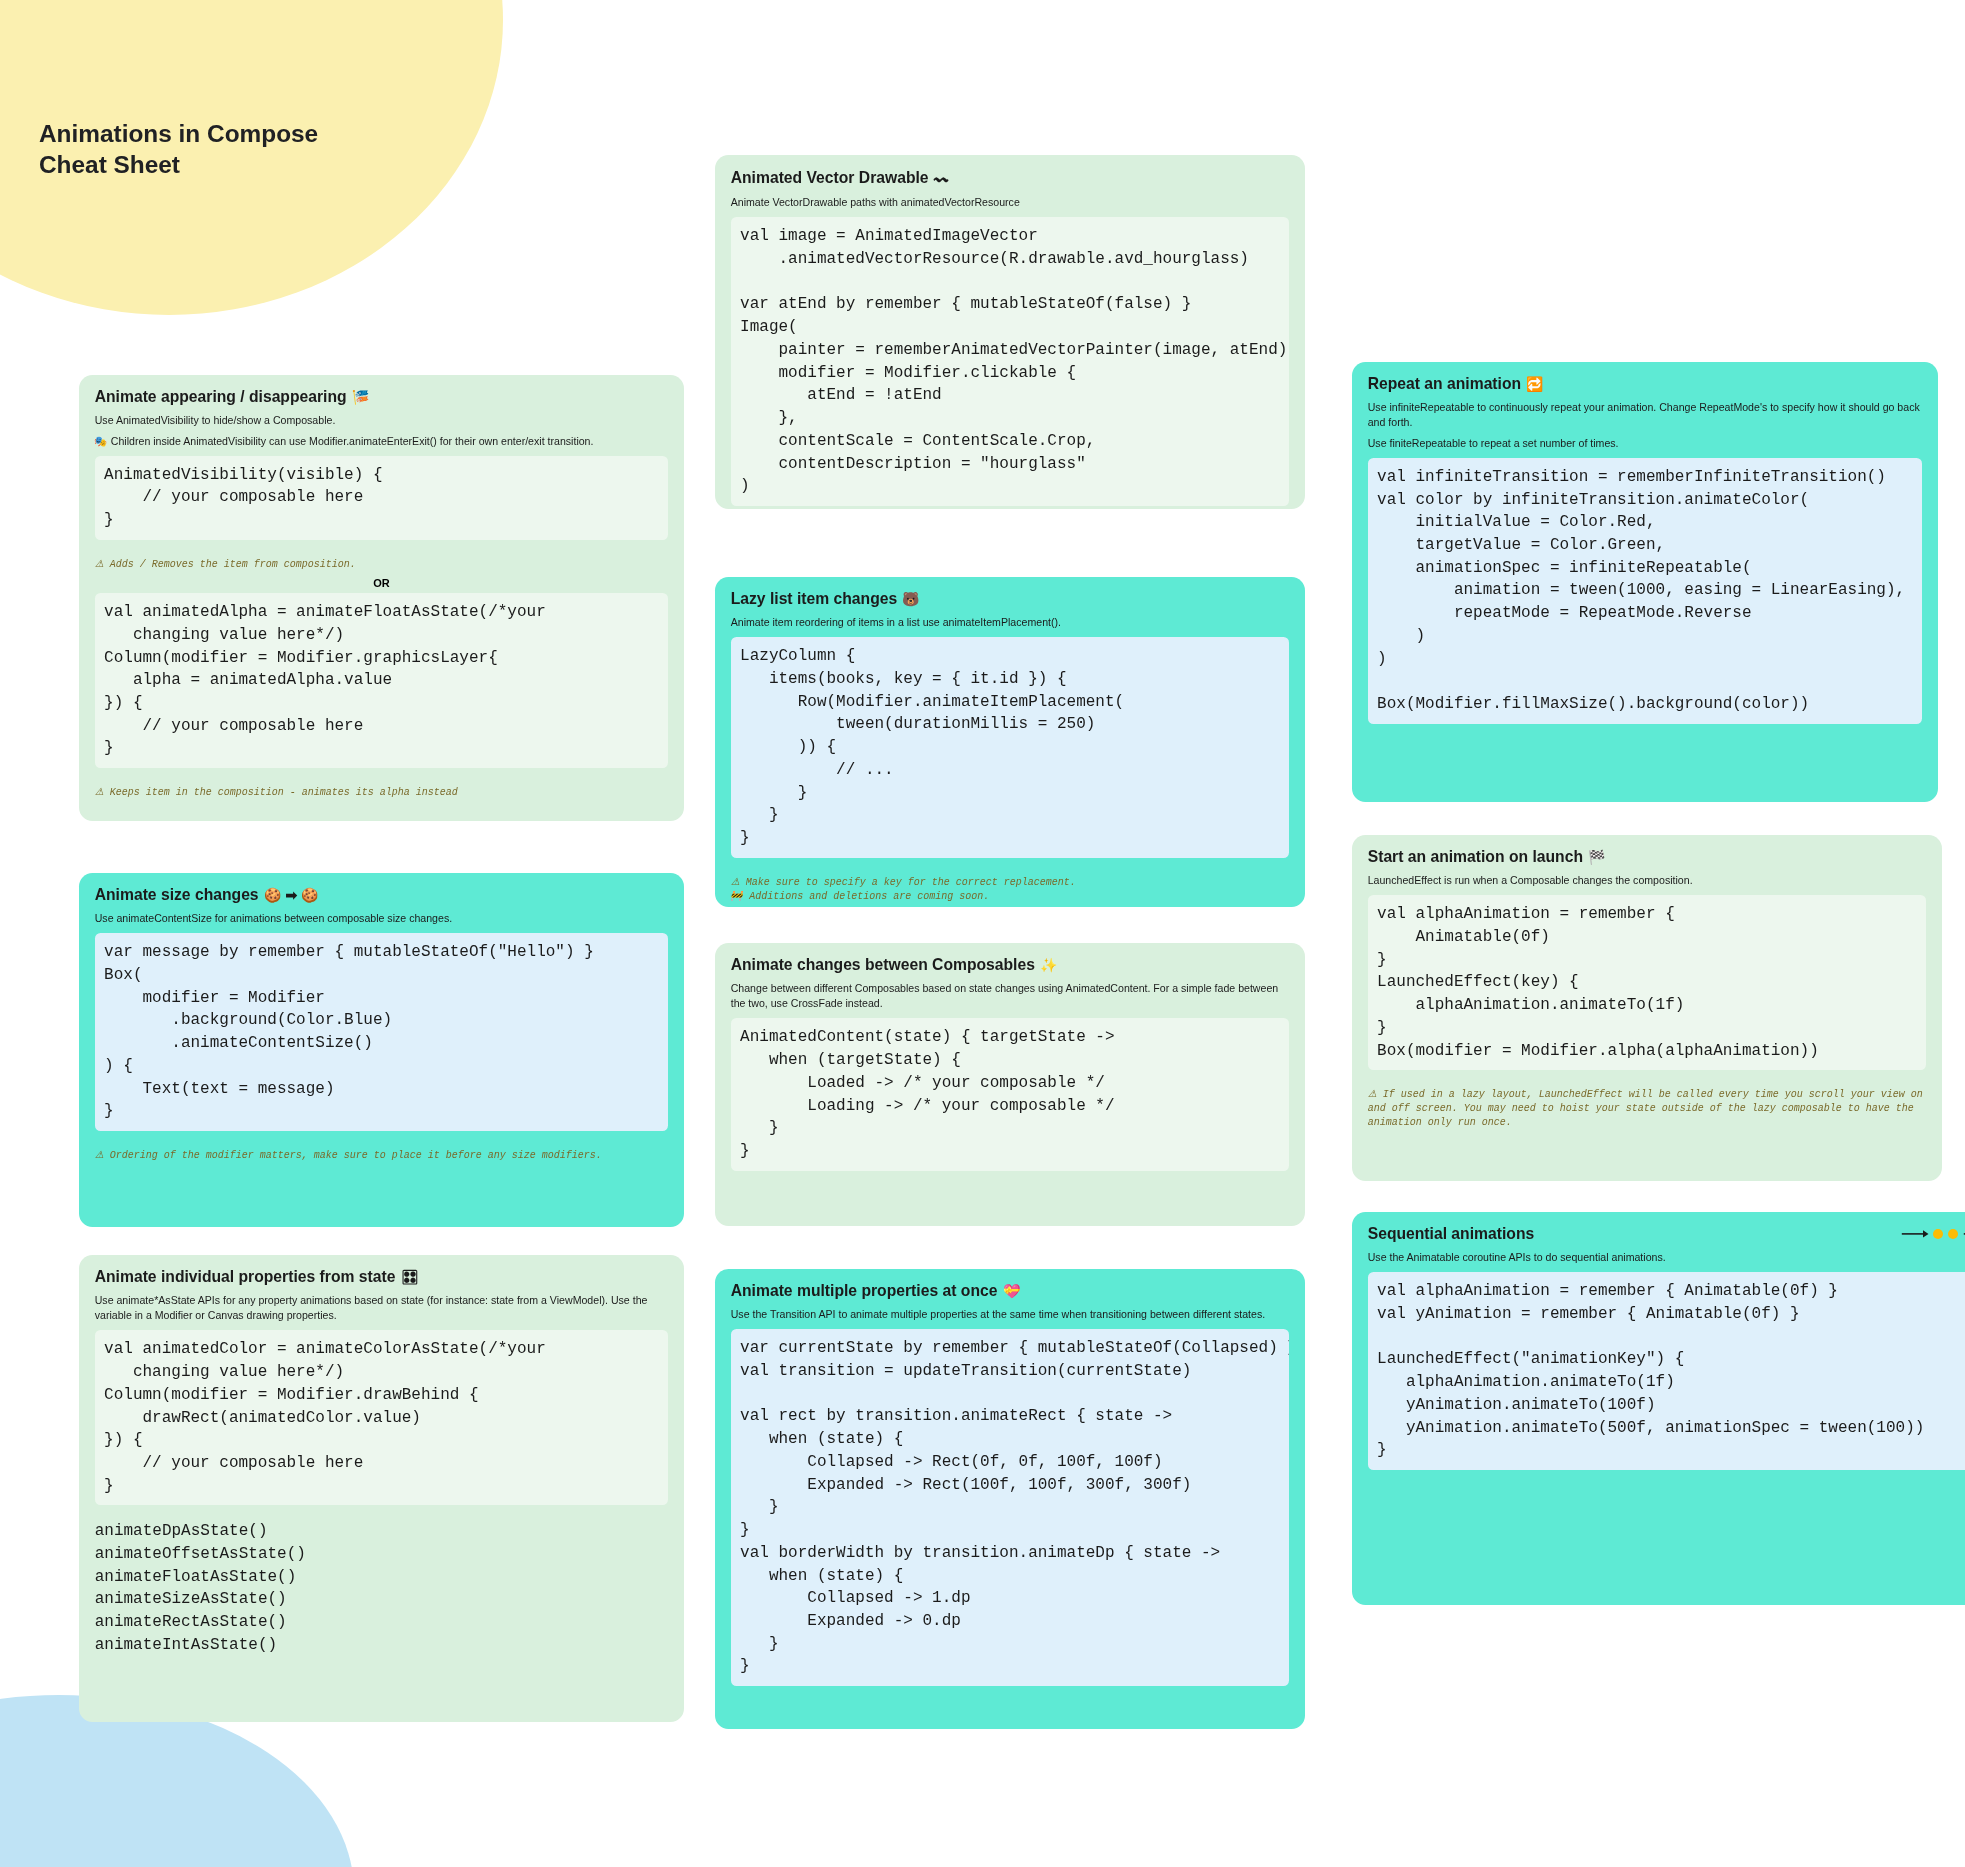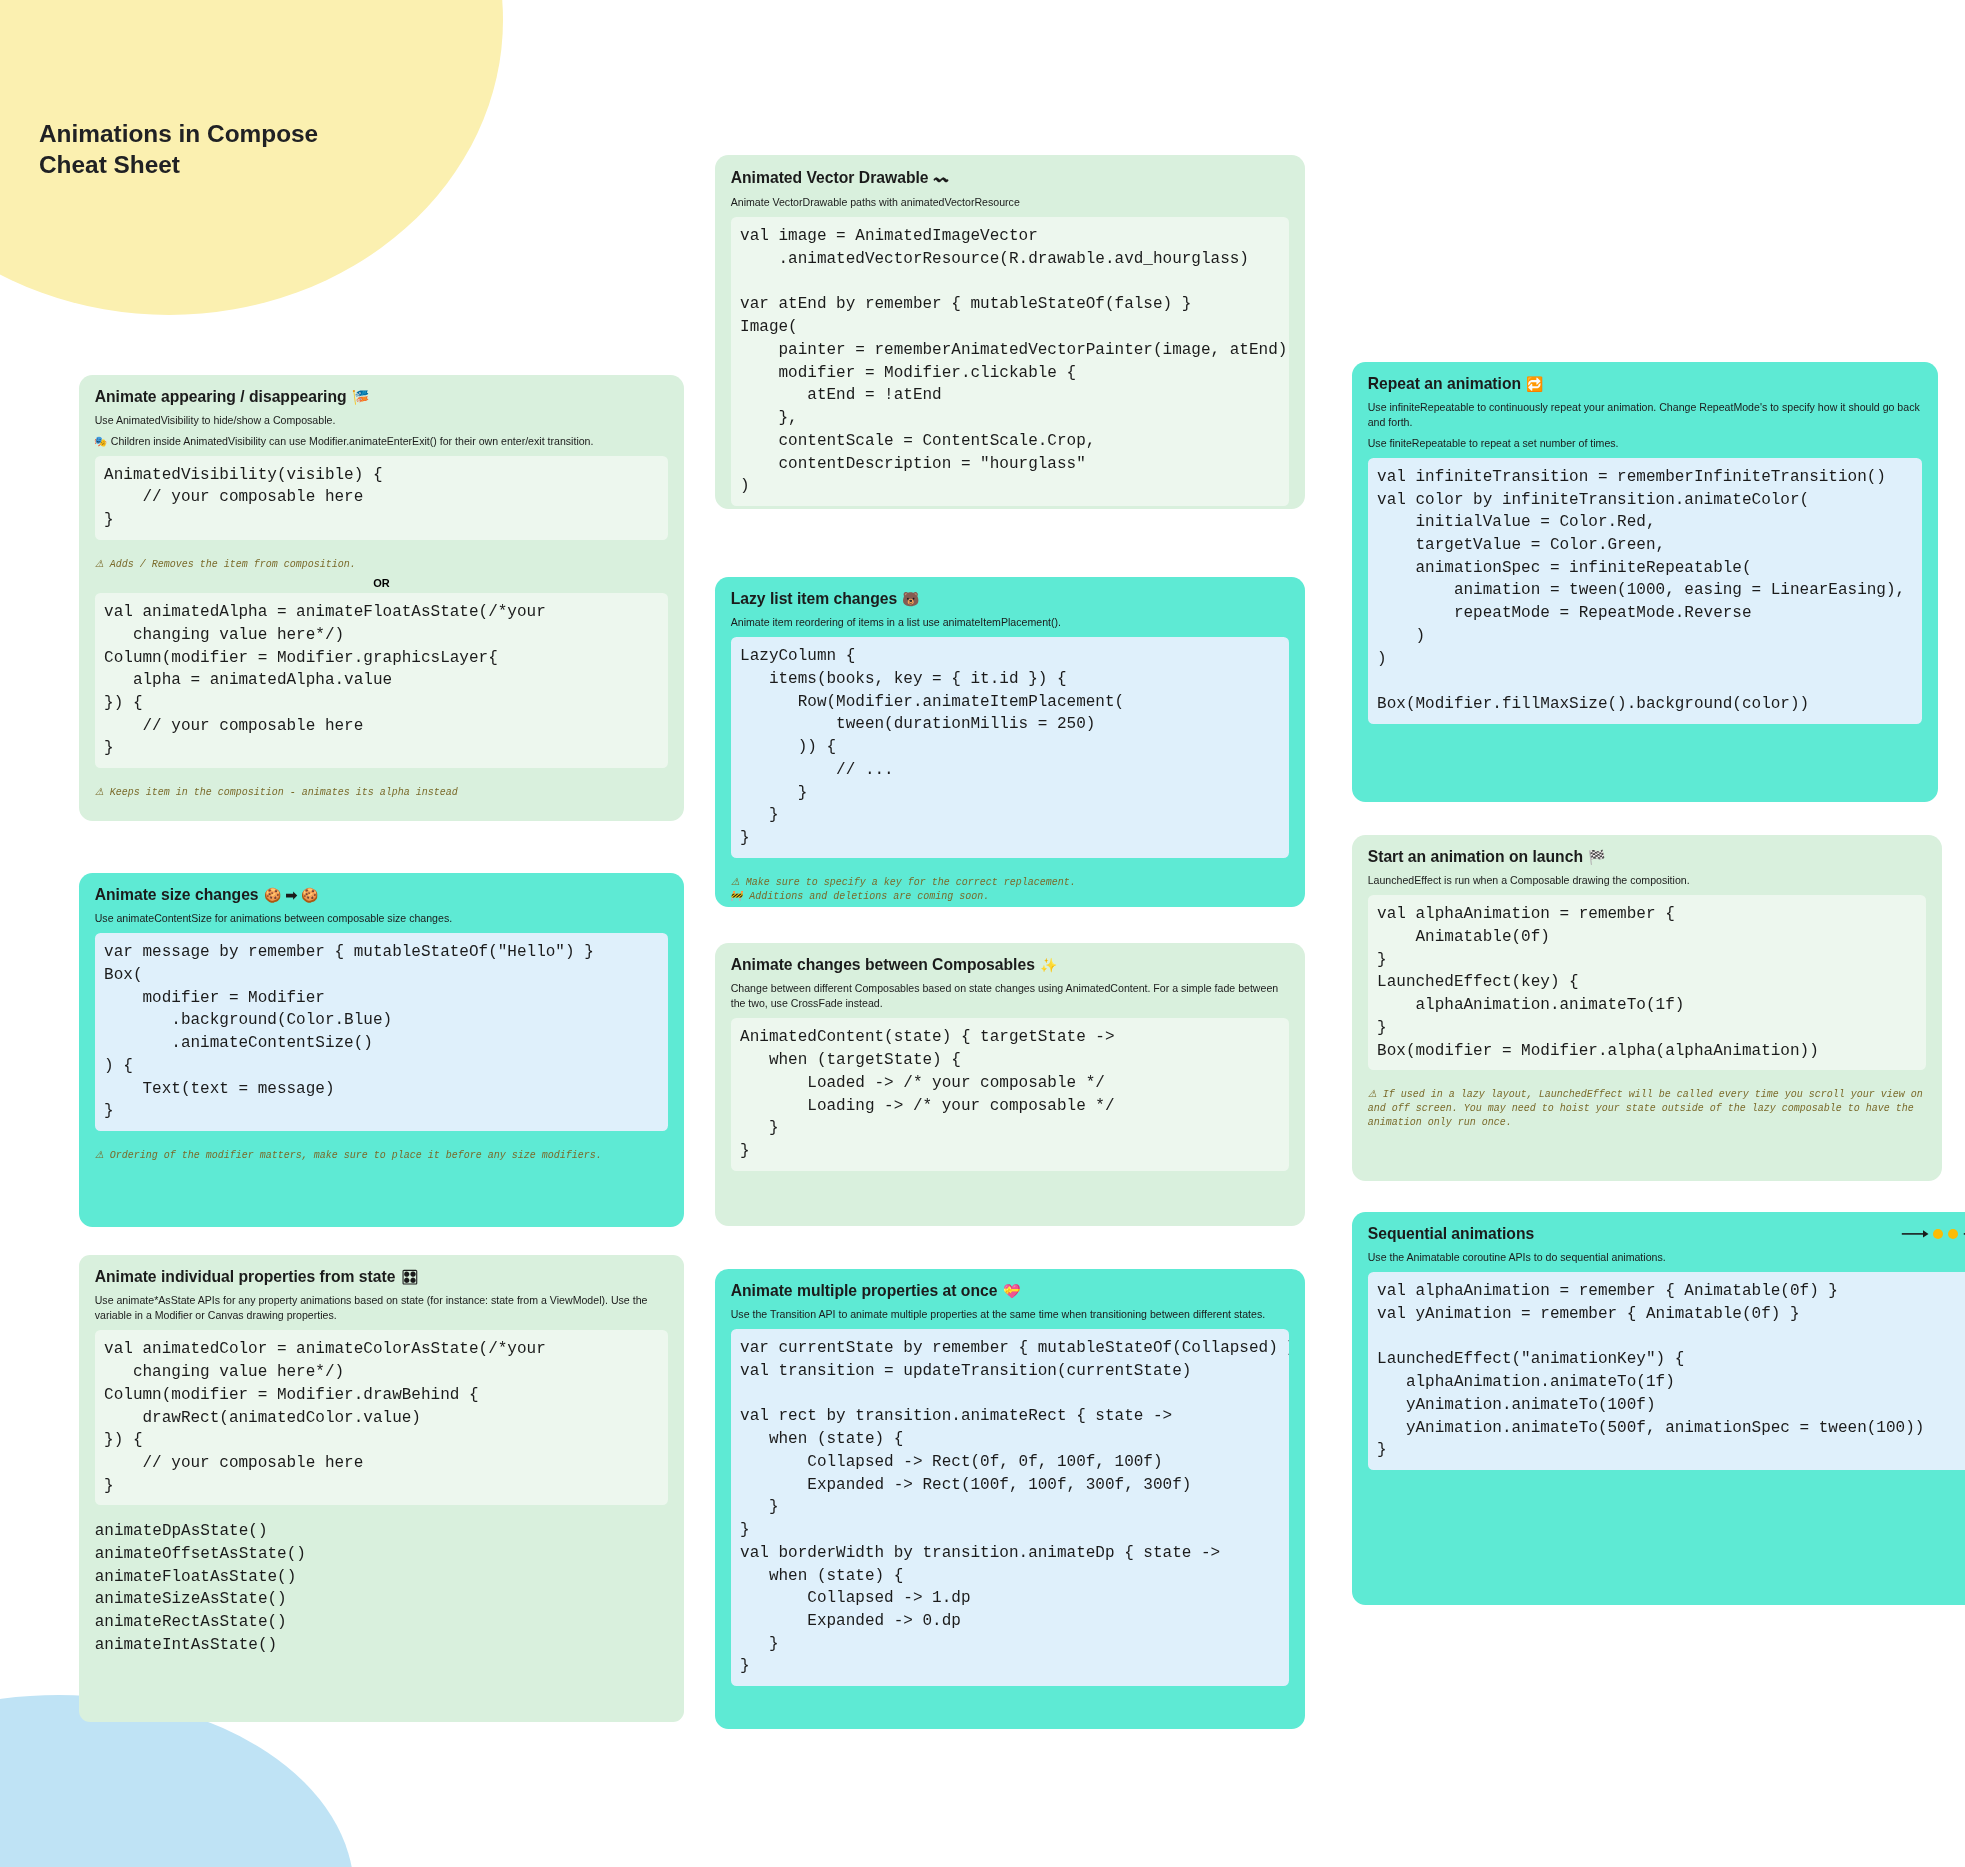--- a/index.html
+++ b/index.html
@@ -113,21 +113,21 @@
 Box(
     modifier = Modifier
        .background(Color.Blue)
        .animateContentSize()
 ) {
     Text(text = message)
 }</div>
     <div class="note">⚠ Ordering of the modifier matters, make sure to place it before any size modifiers.</div>
   </div>
 
-  <div class="card green" style="left:79px; top:1255px; width:605px; height:467px;border-radius:11px;">
+  <div class="card green" style="left:79px; top:1255px; width:605px; height:467px;">
     <h2>
       <span>Animate individual properties from state</span>
       <span class="emo">🎛</span>
     </h2>
     <p class="desc">Use animate*AsState APIs for any property animations based on state (for instance: state from a ViewModel).  Use the variable in a Modifier or Canvas drawing properties.</p>
     <div class="code">val animatedColor = animateColorAsState(/*your
    changing value here*/)
 Column(modifier = Modifier.drawBehind {
     drawRect(animatedColor.value)
 }) {
@@ -235,21 +235,21 @@
 )
 
 Box(Modifier.fillMaxSize().background(color))</div>
   </div>
 
   <div class="card green" style="left:1352px; top:835px; width:590px; height:346px;">
     <h2>
       <span>Start an animation on launch</span>
       <span class="emo">🏁</span>
     </h2>
-    <p class="desc">LaunchedEffect is run when a Composable drawing the composition.</p>
+    <p class="desc">LaunchedEffect is run when a Composable changes the composition.</p>
     <div class="code">val alphaAnimation = remember {
     Animatable(0f)
 }
 LaunchedEffect(key) {
     alphaAnimation.animateTo(1f)
 }
 Box(modifier = Modifier.alpha(alphaAnimation))</div>
     <div class="note">⚠ If used in a lazy layout, LaunchedEffect will be called every time you scroll your view on and off screen.  You may need to hoist your state outside of the lazy composable to have the animation only run once.</div>
   </div>
 

